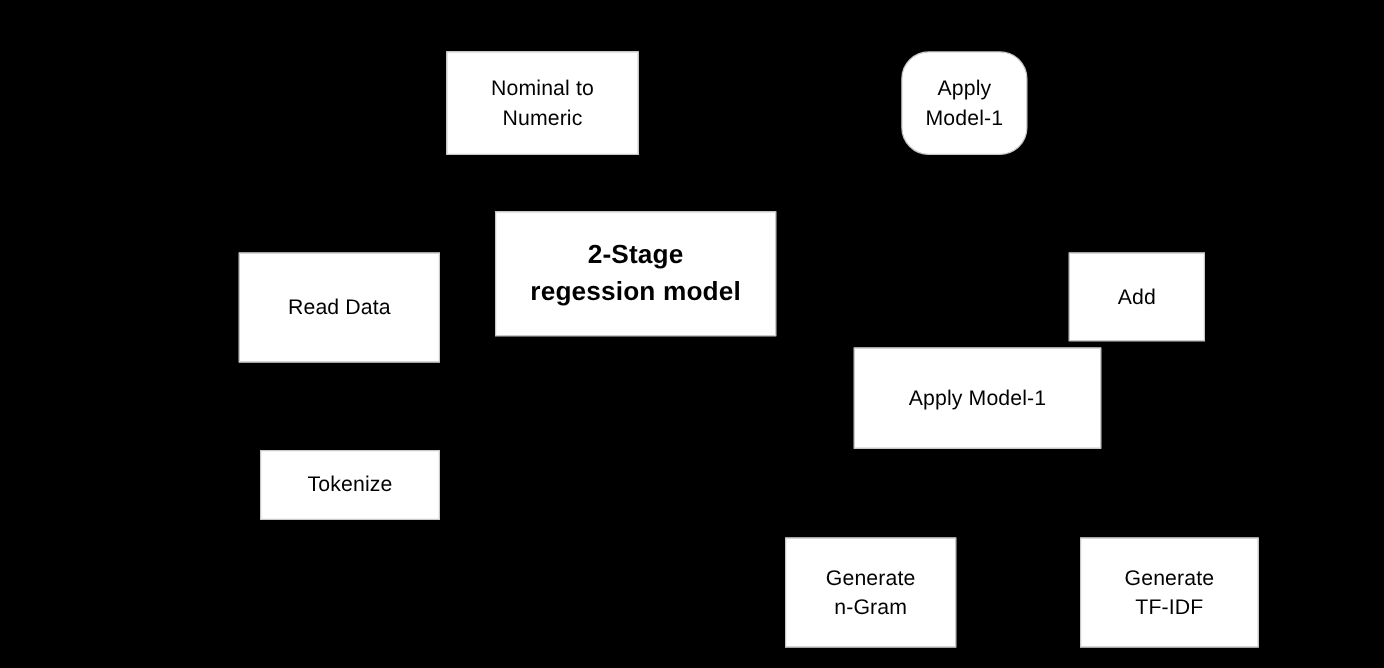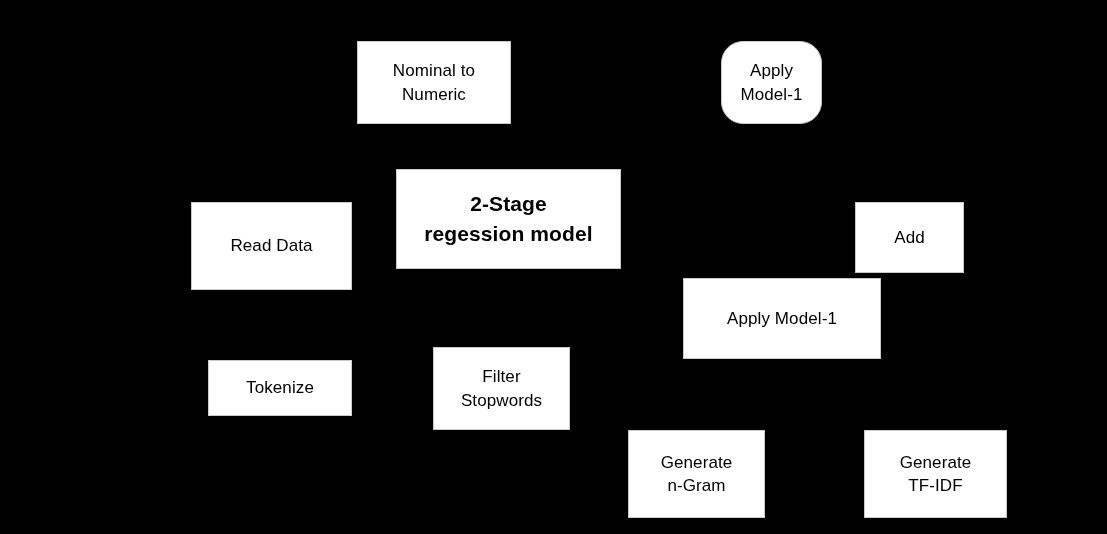--- a/index.html
+++ b/index.html
@@ -47,19 +47,17 @@
     <div class="node" style="left: 357px; top: 41px; width: 154px; height: 83px; background: rgb(255, 255, 255); color: rgb(0, 0, 0); border-color: rgb(201, 201, 201);"><span>Nominal to
 Numeric</span></div>
     <div class="node" style="left: 721px; top: 41px; width: 101px; height: 83px; background: rgb(255, 255, 255); color: rgb(0, 0, 0); border-color: rgb(201, 201, 201); border-radius: 22px;"><span>Apply
 Model-1</span></div>
     <div class="node" style="left: 191px; top: 202px; width: 161px; height: 88px; background: rgb(255, 255, 255); color: rgb(0, 0, 0); border-color: rgb(201, 201, 201);"><span>Read Data</span></div>
     <div class="node emphasis" style="left: 396px; top: 169px; width: 225px; height: 100px; background: rgb(255, 255, 255); color: rgb(0, 0, 0); border-color: rgb(201, 201, 201);"><span>2-Stage
 regession model</span></div>
     <div class="node" style="left: 855px; top: 202px; width: 109px; height: 71px; background: rgb(255, 255, 255); color: rgb(0, 0, 0); border-color: rgb(201, 201, 201);"><span>Add</span></div>
     <div class="node" style="left: 683px; top: 278px; width: 198px; height: 81px; background: rgb(255, 255, 255); color: rgb(0, 0, 0); border-color: rgb(201, 201, 201);"><span>Apply Model-1</span></div>
     <div class="node" style="left: 208px; top: 360px; width: 144px; height: 56px; background: rgb(255, 255, 255); color: rgb(0, 0, 0); border-color: rgb(201, 201, 201);"><span>Tokenize</span></div>
-    <div class="node" style="left: 433px; top: 347px; width: 137px; height: 83px; background: rgb(255, 255, 255); color: rgb(0, 0, 0); border-color: rgb(201, 201, 201);"><span>Filter
-Stopwords</span></div>
     <div class="node" style="left: 628px; top: 430px; width: 137px; height: 88px; background: rgb(255, 255, 255); color: rgb(0, 0, 0); border-color: rgb(201, 201, 201);"><span>Generate
 n-Gram</span></div>
     <div class="node" style="left: 864px; top: 430px; width: 143px; height: 88px; background: rgb(255, 255, 255); color: rgb(0, 0, 0); border-color: rgb(201, 201, 201);"><span>Generate
 TF-IDF</span></div>
   </div>
 
 </body></html>

